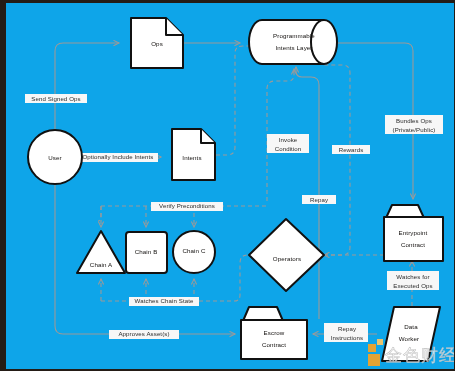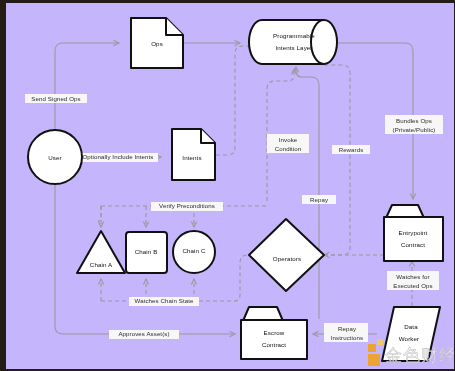--- a/index.html
+++ b/index.html
@@ -8,21 +8,21 @@
     padding: 0;
     background: #2a221c;
   }
   body {
     font-family: "Liberation Sans", sans-serif;
   }
   #canvas {
     position: relative;
     width: 455px;
     height: 371px;
-    background: #c4b5fd;
+    background: #0ea5e9;
     overflow: hidden;
     box-sizing: border-box;
     border-left: 6px solid #241c16;
     border-top: 3px solid #241c16;
     border-bottom: 2px solid #241c16;
     border-right: 1px solid #241c16;
   }
   #diagram-svg {
     position: absolute;
     left: 0;

